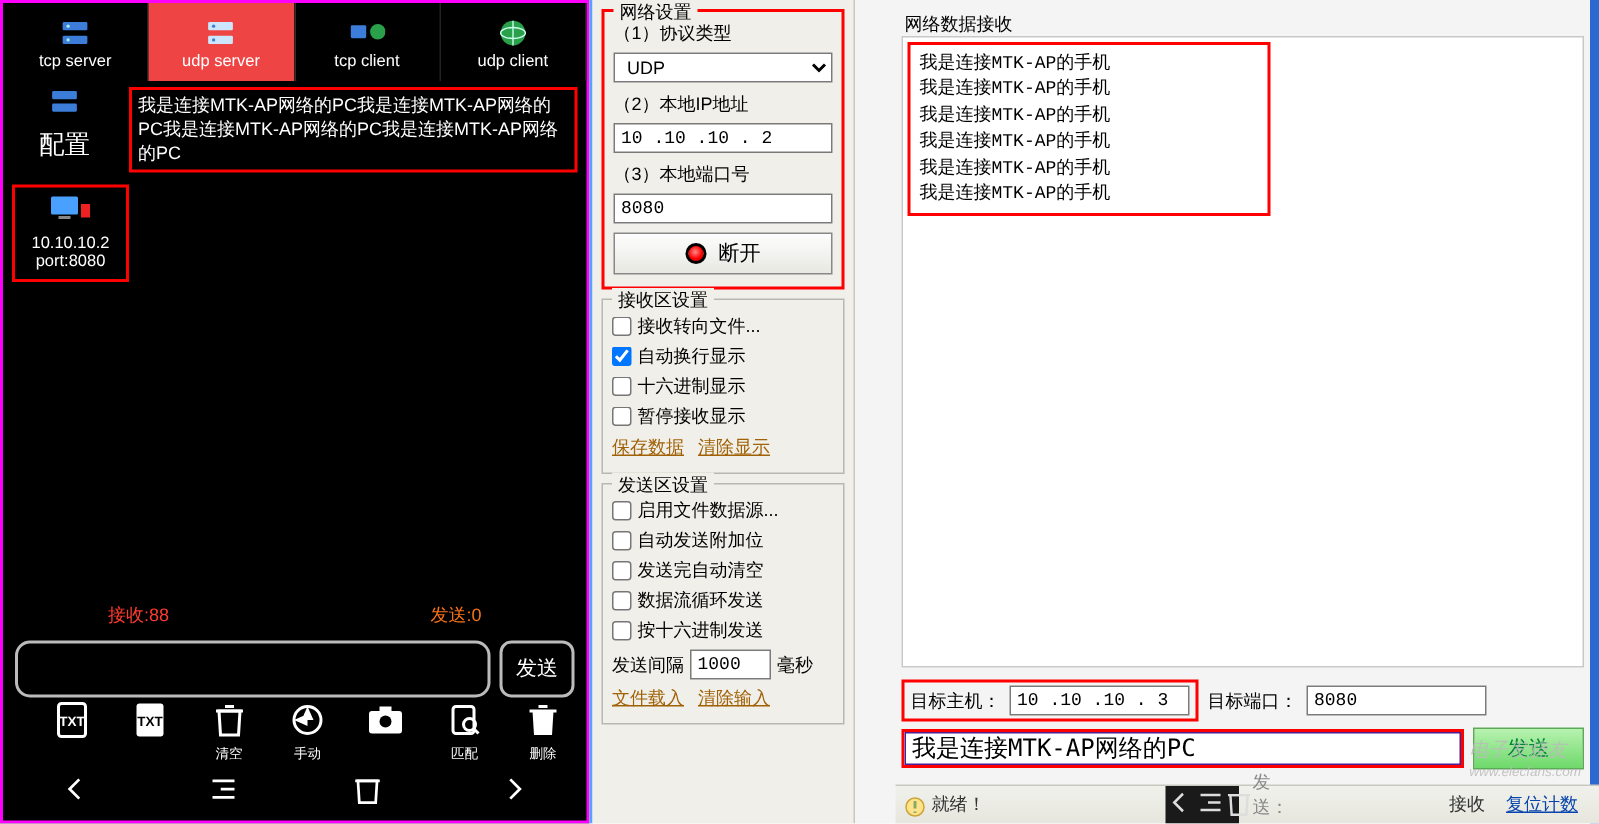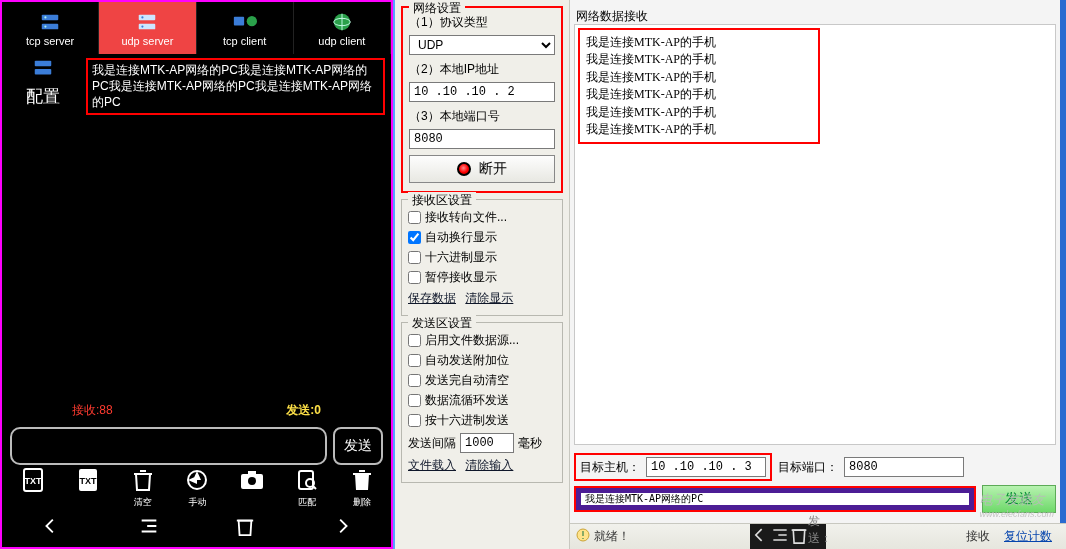--- a/index.html
+++ b/index.html
@@ -63,21 +63,21 @@
     .conn-box .pc-icon { margin: 0 auto 4px; }
 
     .stats-row {
       position: absolute;
       left: 0; right: 0; bottom: 128px;
       display: flex; justify-content: space-between;
       padding: 0 70px;
       font-size: 12px;
     }
     .stats-row .rx { color: #ff3b30; }
-    .stats-row .tx { color: #fde047; font-weight: bold; }
+    .stats-row .tx { color: #f97316; }
 
     .input-row {
       position: absolute;
       left: 8px; right: 8px; bottom: 82px;
       display: flex; gap: 6px;
     }
     .input-row .msg-input {
       flex: 1; height: 38px;
       background: #000;
       border: 2px solid #bbb;
@@ -88,21 +88,21 @@
       background: #000;
       border: 2px solid #bbb;
       border-radius: 8px;
       color: #fff;
       font-size: 14px;
       display: flex; align-items: center; justify-content: center;
     }
 
     .action-row {
       position: absolute;
-      left: 8px; right: 6px; bottom: 38px;
+      left: 23px; right: 6px; bottom: 38px;
       display: flex; justify-content: space-between;
       padding: 0 4px;
     }
     .action-item {
       width: 38px;
       text-align: center;
       color: #fff;
       font-size: 9px;
     }
     .action-item .aicon {
@@ -118,20 +118,21 @@
       display: flex; justify-content: space-around; align-items: center;
     }
 
     
     .right-pane {
       flex: 1;
       background: #f4f4f4;
       position: relative;
       border-left: 2px solid #5aa0ff;
       display: flex;
+      gap: 27px;
     }
     .right-blue-edge {
       position: absolute; top: 0; right: 0; bottom: 0; width: 6px;
       background: #2a6ad0;
     }
     .side-col {
       width: 175px;
       padding: 6px;
       font-size: 12px;
       background: #f0efe9;
@@ -168,42 +169,42 @@
       gap: 8px; font-size: 14px;
       margin-top: 6px;
     }
     .red-dot {
       width: 14px; height: 14px; border-radius: 50%;
       border: 2px solid #000;
       background: radial-gradient(circle at 45% 40%, #ff8a8a 0%, #f00 55%, #b00 100%);
     }
     .chkline { display: flex; align-items: center; gap: 4px; margin: 3px 0; font-size: 12px; }
     .chkline input { width: 13px; height: 13px; }
-    .linklike { color: #0f172a; text-decoration: underline; font-size: 12px; cursor: pointer; margin-right: 6px; }
+    .linklike { color: #a16207; text-decoration: underline; font-size: 12px; cursor: pointer; margin-right: 6px; }
     .interval-row { display: flex; align-items: center; gap: 4px; font-size: 12px; margin-top: 4px; }
     .interval-row .tinput { width: 54px; }
 
     .main-col { flex: 1; display: flex; flex-direction: column; }
     .recv-area {
       flex: 1;
       margin: 6px 10px 4px 4px;
       position: relative;
     }
     .recv-title {
       font-size: 12px; color: #000;
       margin: 2px 0 2px 2px;
     }
     .recv-text {
       border: 2px solid #f00;
       background: #fff;
       font-size: 12px;
       padding: 4px 6px;
       line-height: 1.45;
       width: 242px;
-      font-family: Liberation Serif, serif;
+      font-family: Liberation Mono, monospace;
     }
     .recv-canvas {
       position: absolute; top: 18px; left: 0; right: 0; bottom: 0;
       background: #fff;
       border: 1px solid #c8c8c8;
     }
     .recv-text-wrap { position: absolute; top: 22px; left: 4px; }
 
     .send-zone {
       margin: 0 10px 0 4px;
@@ -211,41 +212,41 @@
     }
     .target-row, .send-input-row {
       display: flex; align-items: center; gap: 6px; font-size: 12px;
       margin-bottom: 4px;
     }
     .target-row .hl { border: 2px solid #f00; padding: 2px 4px; display: flex; align-items: center; gap: 6px; }
     .target-row .tinput { width: 120px; }
     .port-input { width: 70px; }
     .send-input-row .hl { border: 2px solid #f00; flex: 1; }
     .send-input-row .bigin {
-      width: 100%; height: 22px; border: 5px solid #4c1d95; background: #fff;
-      font-size: 10px; padding: 0 4px; font-family: "SimSun", monospace;
+      width: 100%; height: 22px; border: 1px solid #4c1d95; background: #fff;
+      font-size: 16px; padding: 0 4px; font-family: "SimSun", monospace;
     }
     .send-btn2 {
       width: 74px; height: 28px;
       background: linear-gradient(#b7f2b0,#6ed96a);
       border: 1px solid #5caa57;
       font-size: 14px; color: #083;
       display: flex; align-items: center; justify-content: center;
     }
 
     .statusbar {
       height: 26px;
       background: linear-gradient(#f1f1ec,#e6e6de);
       border-top: 1px solid #c8c8c0;
       display: flex; align-items: center;
       font-size: 12px; color: #333;
       padding: 0 6px; gap: 12px;
       position: relative;
     }
-    .status-ready { display: flex; align-items: flex-start; gap: 4px; }
+    .status-ready { display: flex; align-items: flex-end; gap: 4px; }
     .status-nav {
       position: absolute; left: 180px; right: 240px; top: 0; bottom: 0;
       background: #1a1a1a;
       display: flex; justify-content: space-around; align-items: center;
     }
     .status-right {
       position: absolute; right: 8px; top: 0; bottom: 0;
       display: flex; align-items: center; gap: 14px;
       color: #2a5;
     }
@@ -320,20 +321,31 @@
               <rect x="3" y="11" width="18" height="6" rx="1" fill="#3b7dd8"></rect>
             </svg>
         </div>
         <span>配置</span>
       </div>
       <div class="msgbox">
         <span>我是连接MTK-AP网络的PC我是连接MTK-AP网络的PC我是连接MTK-AP网络的PC我是连接MTK-AP网络的PC</span>
       </div>
     </div>
 
+    <div class="conn-box">
+      <div class="pc-icon">
+        <svg width="30" height="20" viewBox="0 0 30 20">
+            <rect x="2" y="2" width="18" height="12" rx="1" fill="#4aa0ff"></rect>
+            <rect x="7" y="15" width="8" height="2" fill="#888"></rect>
+            <rect x="22" y="7" width="6" height="9" fill="#e22"></rect>
+          </svg>
+      </div>
+      <div>10.10.10.2</div>
+      <div>port:8080</div>
+    </div>
 
     <div class="stats-row">
       <span class="rx">接收:88</span>
       <span class="tx">发送:0</span>
     </div>
 
     <div class="input-row">
       <div class="msg-input"></div>
       <div class="send-btn">
         <span>发送</span>

